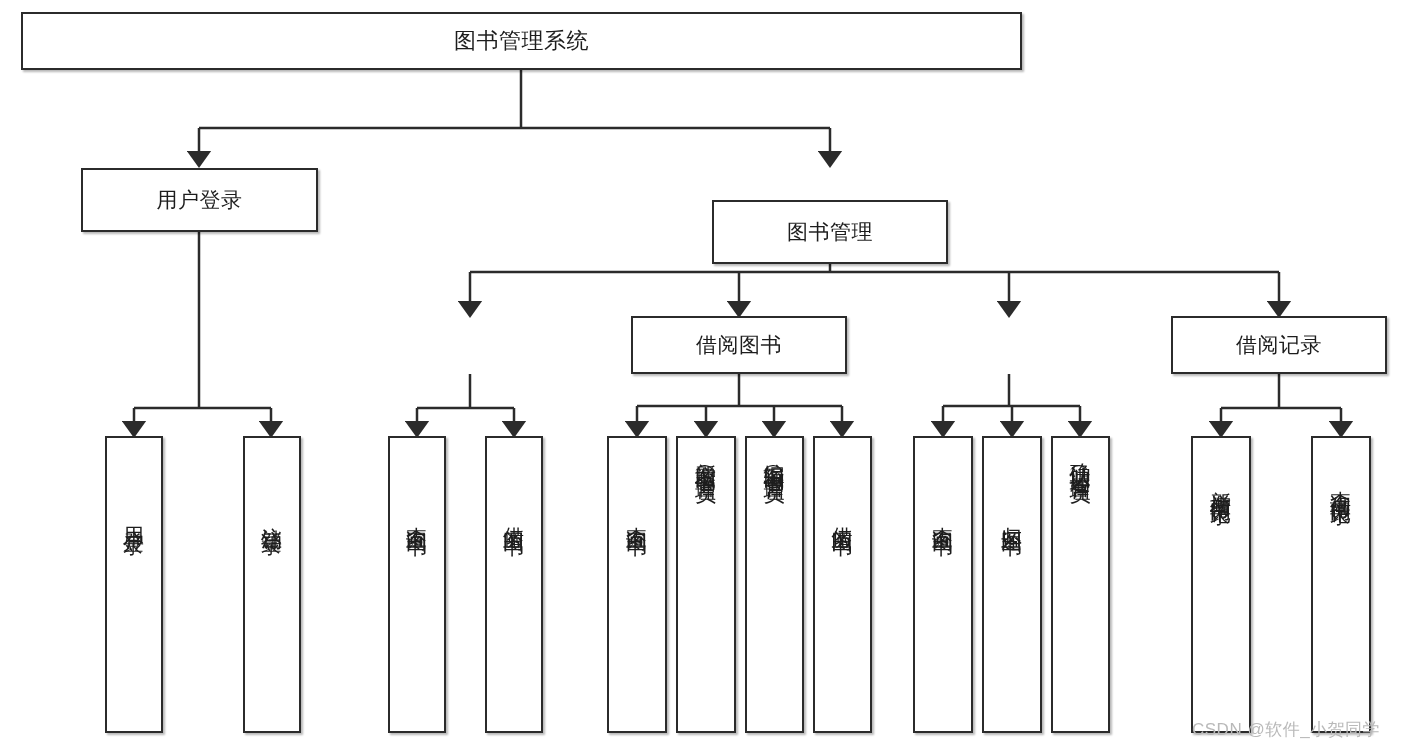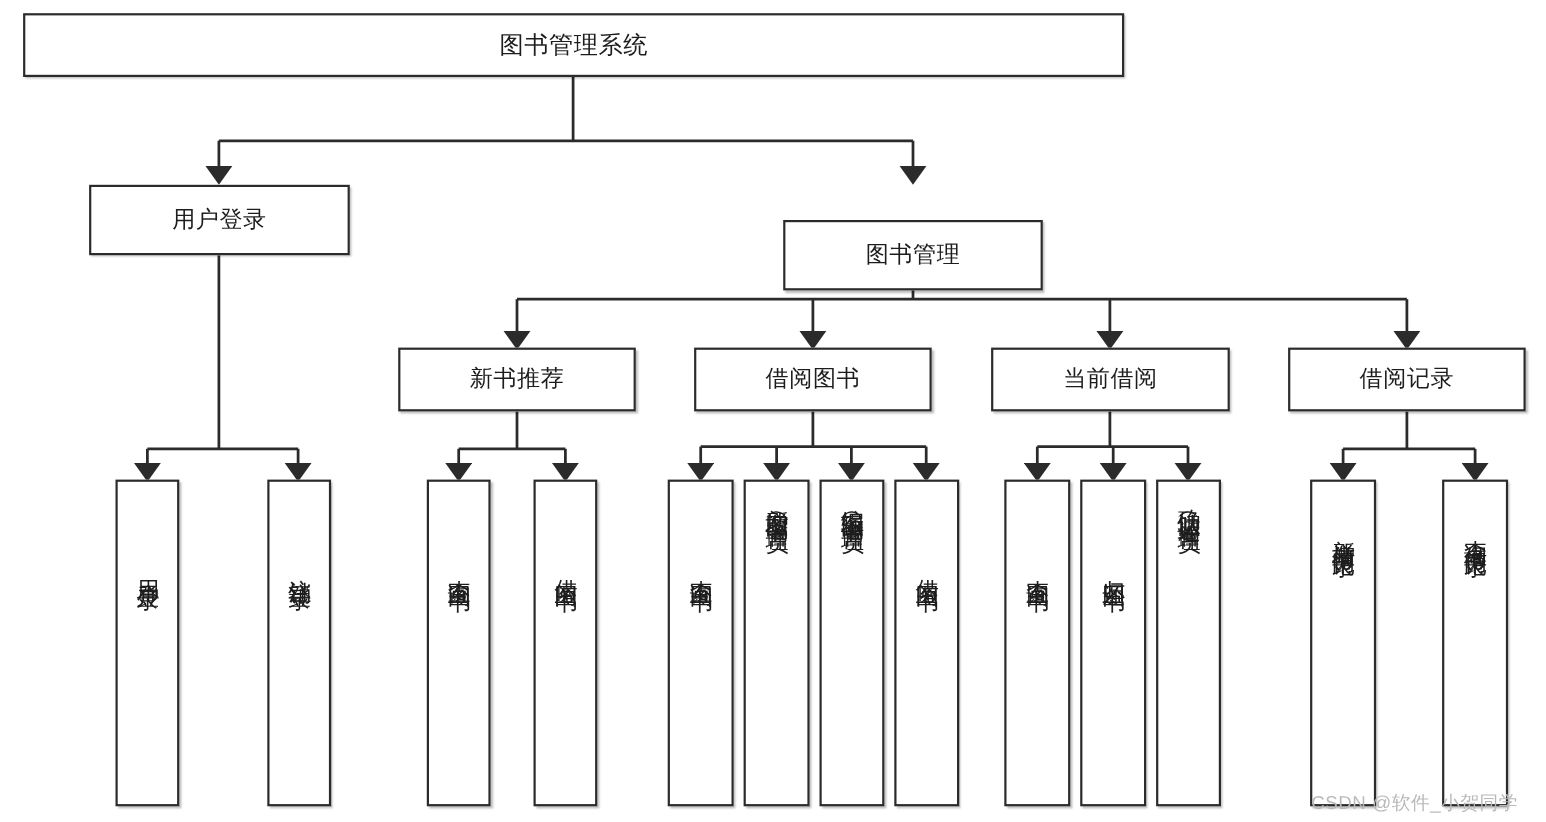--- a/index.html
+++ b/index.html
@@ -128,28 +128,22 @@
     <span class="label">图书管理系统</span>
   </div>
 
   <div class="node lvl2" style="left:81px; top:168px; width:237px; height:64px;">
     <span class="label">用户登录</span>
   </div>
   <div class="node lvl2" style="left:712px; top:168px; width:236px; height:64px;margin-top:32px;">
     <span class="label">图书管理</span>
   </div>
 
-  <div class="node lvl3" style="left:362px; top:316px; width:216px; height:58px;">
-    <span class="label">新书推荐</span>
-  </div>
   <div class="node lvl3" style="left:631px; top:316px; width:216px; height:58px;">
     <span class="label">借阅图书</span>
-  </div>
-  <div class="node lvl3" style="left:901px; top:316px; width:217px; height:58px;">
-    <span class="label">当前借阅</span>
   </div>
   <div class="node lvl3" style="left:1171px; top:316px; width:216px; height:58px;">
     <span class="label">借阅记录</span>
   </div>
 
   <div class="node vertical" style="left:105px; top:436px; width:58px; height:297px; padding-top:72px;">
     <span class="label">用户登录</span>
   </div>
   <div class="node vertical" style="left:243px; top:436px; width:58px; height:297px; padding-top:72px;">
     <span class="label">注销登录</span>

